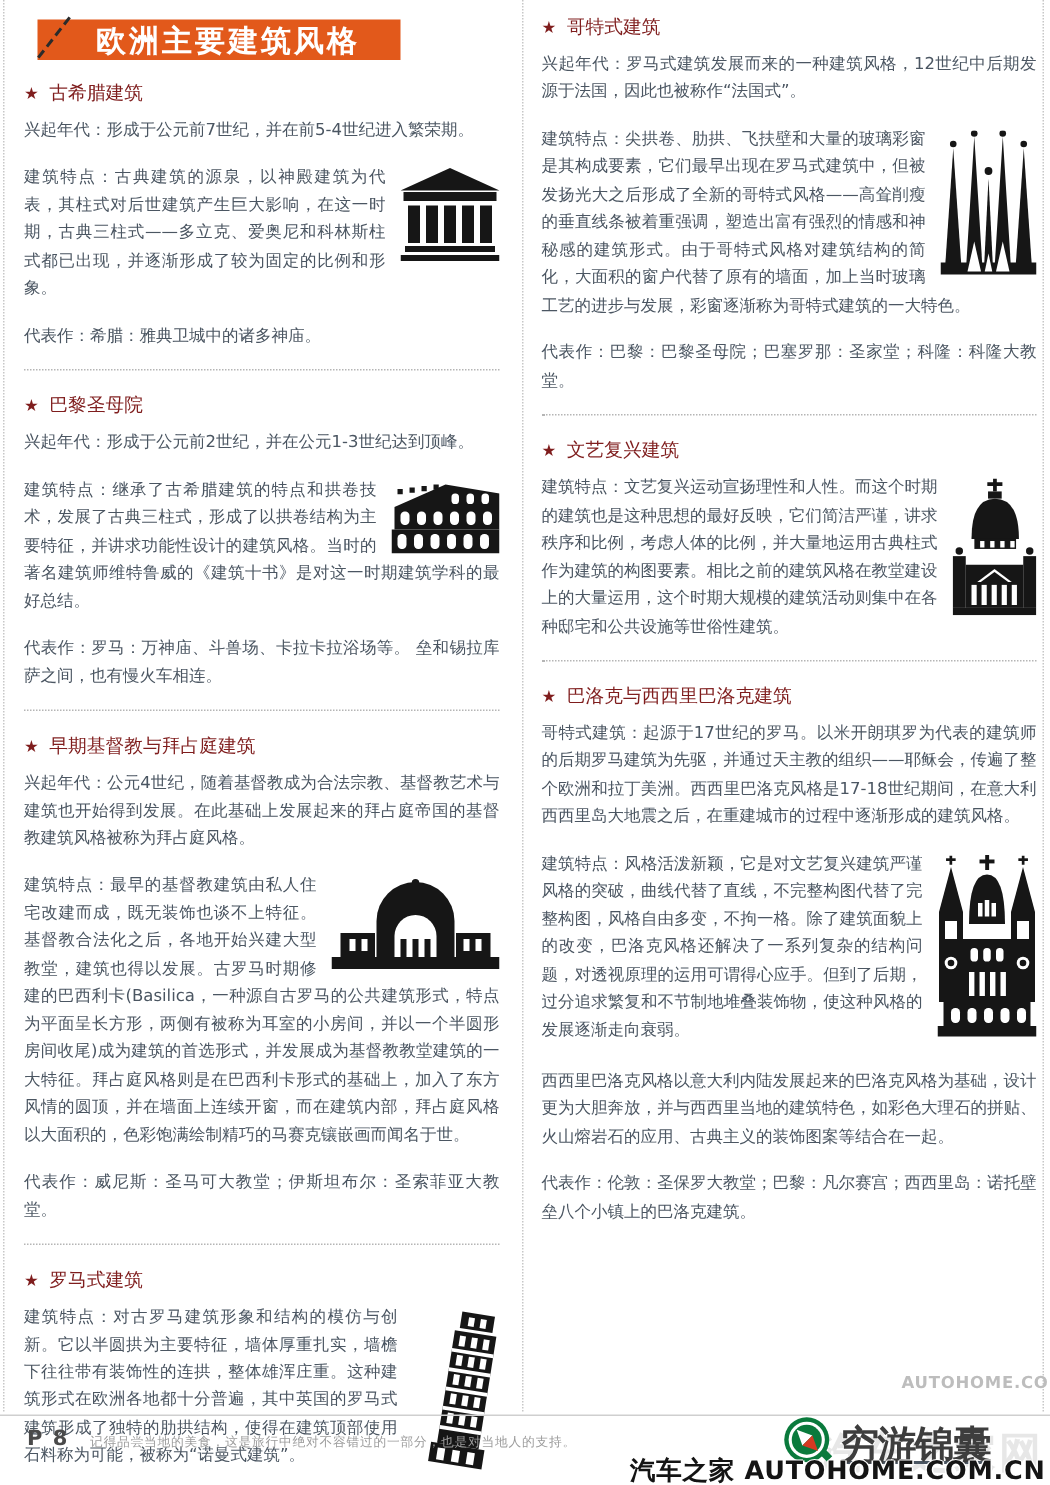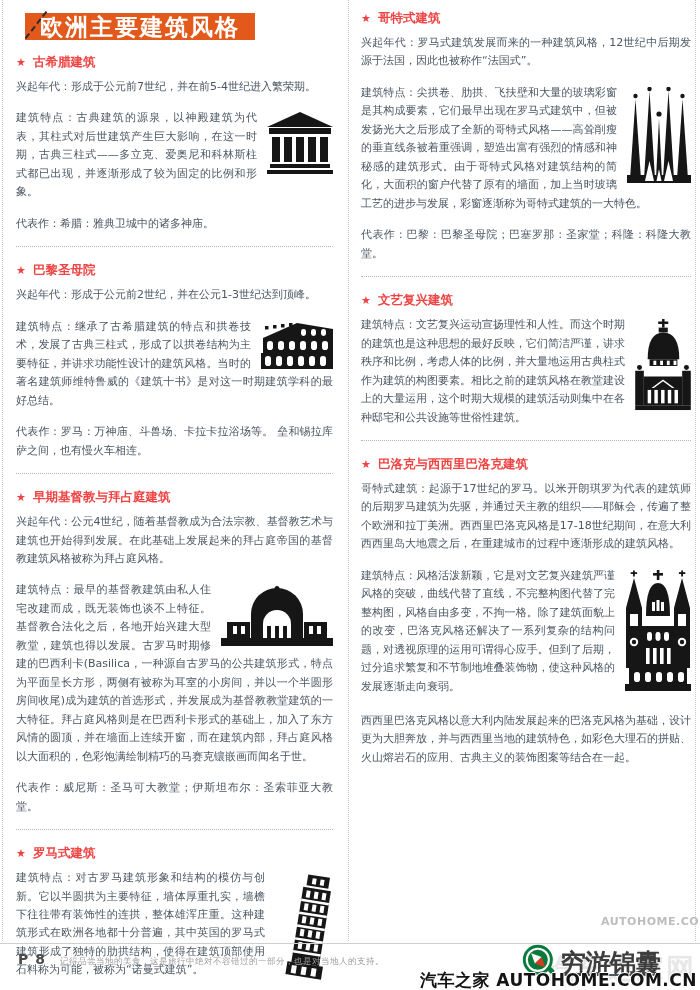--- a/index.html
+++ b/index.html
@@ -15,30 +15,30 @@
   .vline.right { left:695px; }
 
   .col { position:absolute; top:10px; }
   .col-left  { left:16px;  width:317px; }
   .col-right { left:361px; width:330px; }
 
   
   .banner {
     position:relative; margin:3px 0 14px 9px; width:230px; height:27px;
     background:#e2591b; color:#fff; text-align:center; line-height:28px;
-    font-size:23px; font-weight:bold; letter-spacing:2px;
+    font-size:20px; font-weight:bold; letter-spacing:2px;padding-left:12px;
   }
   .cut-mark {
     position:absolute; left:-6px; top:11px; width:34px; height:0;
     border-top:2px dashed #2b2b2b; transform:rotate(-52deg);
   }
 
   
   .sec { }
-  .sec-title { margin:0 0 7px 0; font-size:12.5px; font-weight:bold; color:#ef4444; }
+  .sec-title { margin:0 0 7px 0; font-size:12.5px; font-weight:normal; color:#7f1d1d; }
   .sec-title .star { margin-right:7px; font-size:11px; }
   .sec p { margin:0 0 13px 0; font-size:11px; line-height:1.68; text-align:justify; color:#4b5662; }
   .sec p.rep, .sec p.extra { clear:both; }
   .icon-wrap { float:right; margin:3px 0 4px 10px; }
   .icon-wrap svg { display:block; fill:#161616; }
   .sep { clear:both; border-top:1px dotted #b5b5b5; height:0; margin:3px 0 15px 0; }
 
   
   .footer-line { position:absolute; left:0; top:943px; width:700px; border-top:1px solid #cfcfcf; }
   .page-num  { position:absolute; left:18px; top:951px; font-size:14px; font-weight:bold; color:#4a4a4a; letter-spacing:1px; }
@@ -305,20 +305,21 @@
                 <rect x="9" y="102" width="6" height="10" rx="2.8"></rect>
                 <rect x="20" y="102" width="6" height="10" rx="2.8"></rect>
                 <rect x="31" y="102" width="6" height="10" rx="2.8"></rect>
                 <rect x="42" y="102" width="6" height="10" rx="2.8"></rect>
                 <rect x="53" y="102" width="6" height="10" rx="2.8"></rect>
               </g>
               <rect x="0" y="114" width="66" height="7"></rect>
             </svg>
           </span><span class="features-text">建筑特点：风格活泼新颖，它是对文艺复兴建筑严谨风格的突破，曲线代替了直线，不完整构图代替了完整构图，风格自由多变，不拘一格。除了建筑面貌上的改变，巴洛克风格还解决了一系列复杂的结构问题，对透视原理的运用可谓得心应手。但到了后期，过分追求繁复和不节制地堆叠装饰物，使这种风格的发展逐渐走向衰弱。</span></p>
     <p class="extra">西西里巴洛克风格以意大利内陆发展起来的巴洛克风格为基础，设计更为大胆奔放，并与西西里当地的建筑特色，如彩色大理石的拼贴、火山熔岩石的应用、古典主义的装饰图案等结合在一起。</p>
+    <p class="rep">代表作：伦敦：圣保罗大教堂；巴黎：凡尔赛宫；西西里岛：诺托壁垒八个小镇上的巴洛克建筑。</p>
 
   </section>
 </div>
 
   <div class="wm-faint">AUTOHOME.COM.CN</div>
 
   <div class="footer-line"></div>
   <div class="page-num">P 8</div>
   <div class="footer-note">记得品尝当地的美食，这是旅行中绝对不容错过的一部分，也是对当地人的支持。</div>
 

